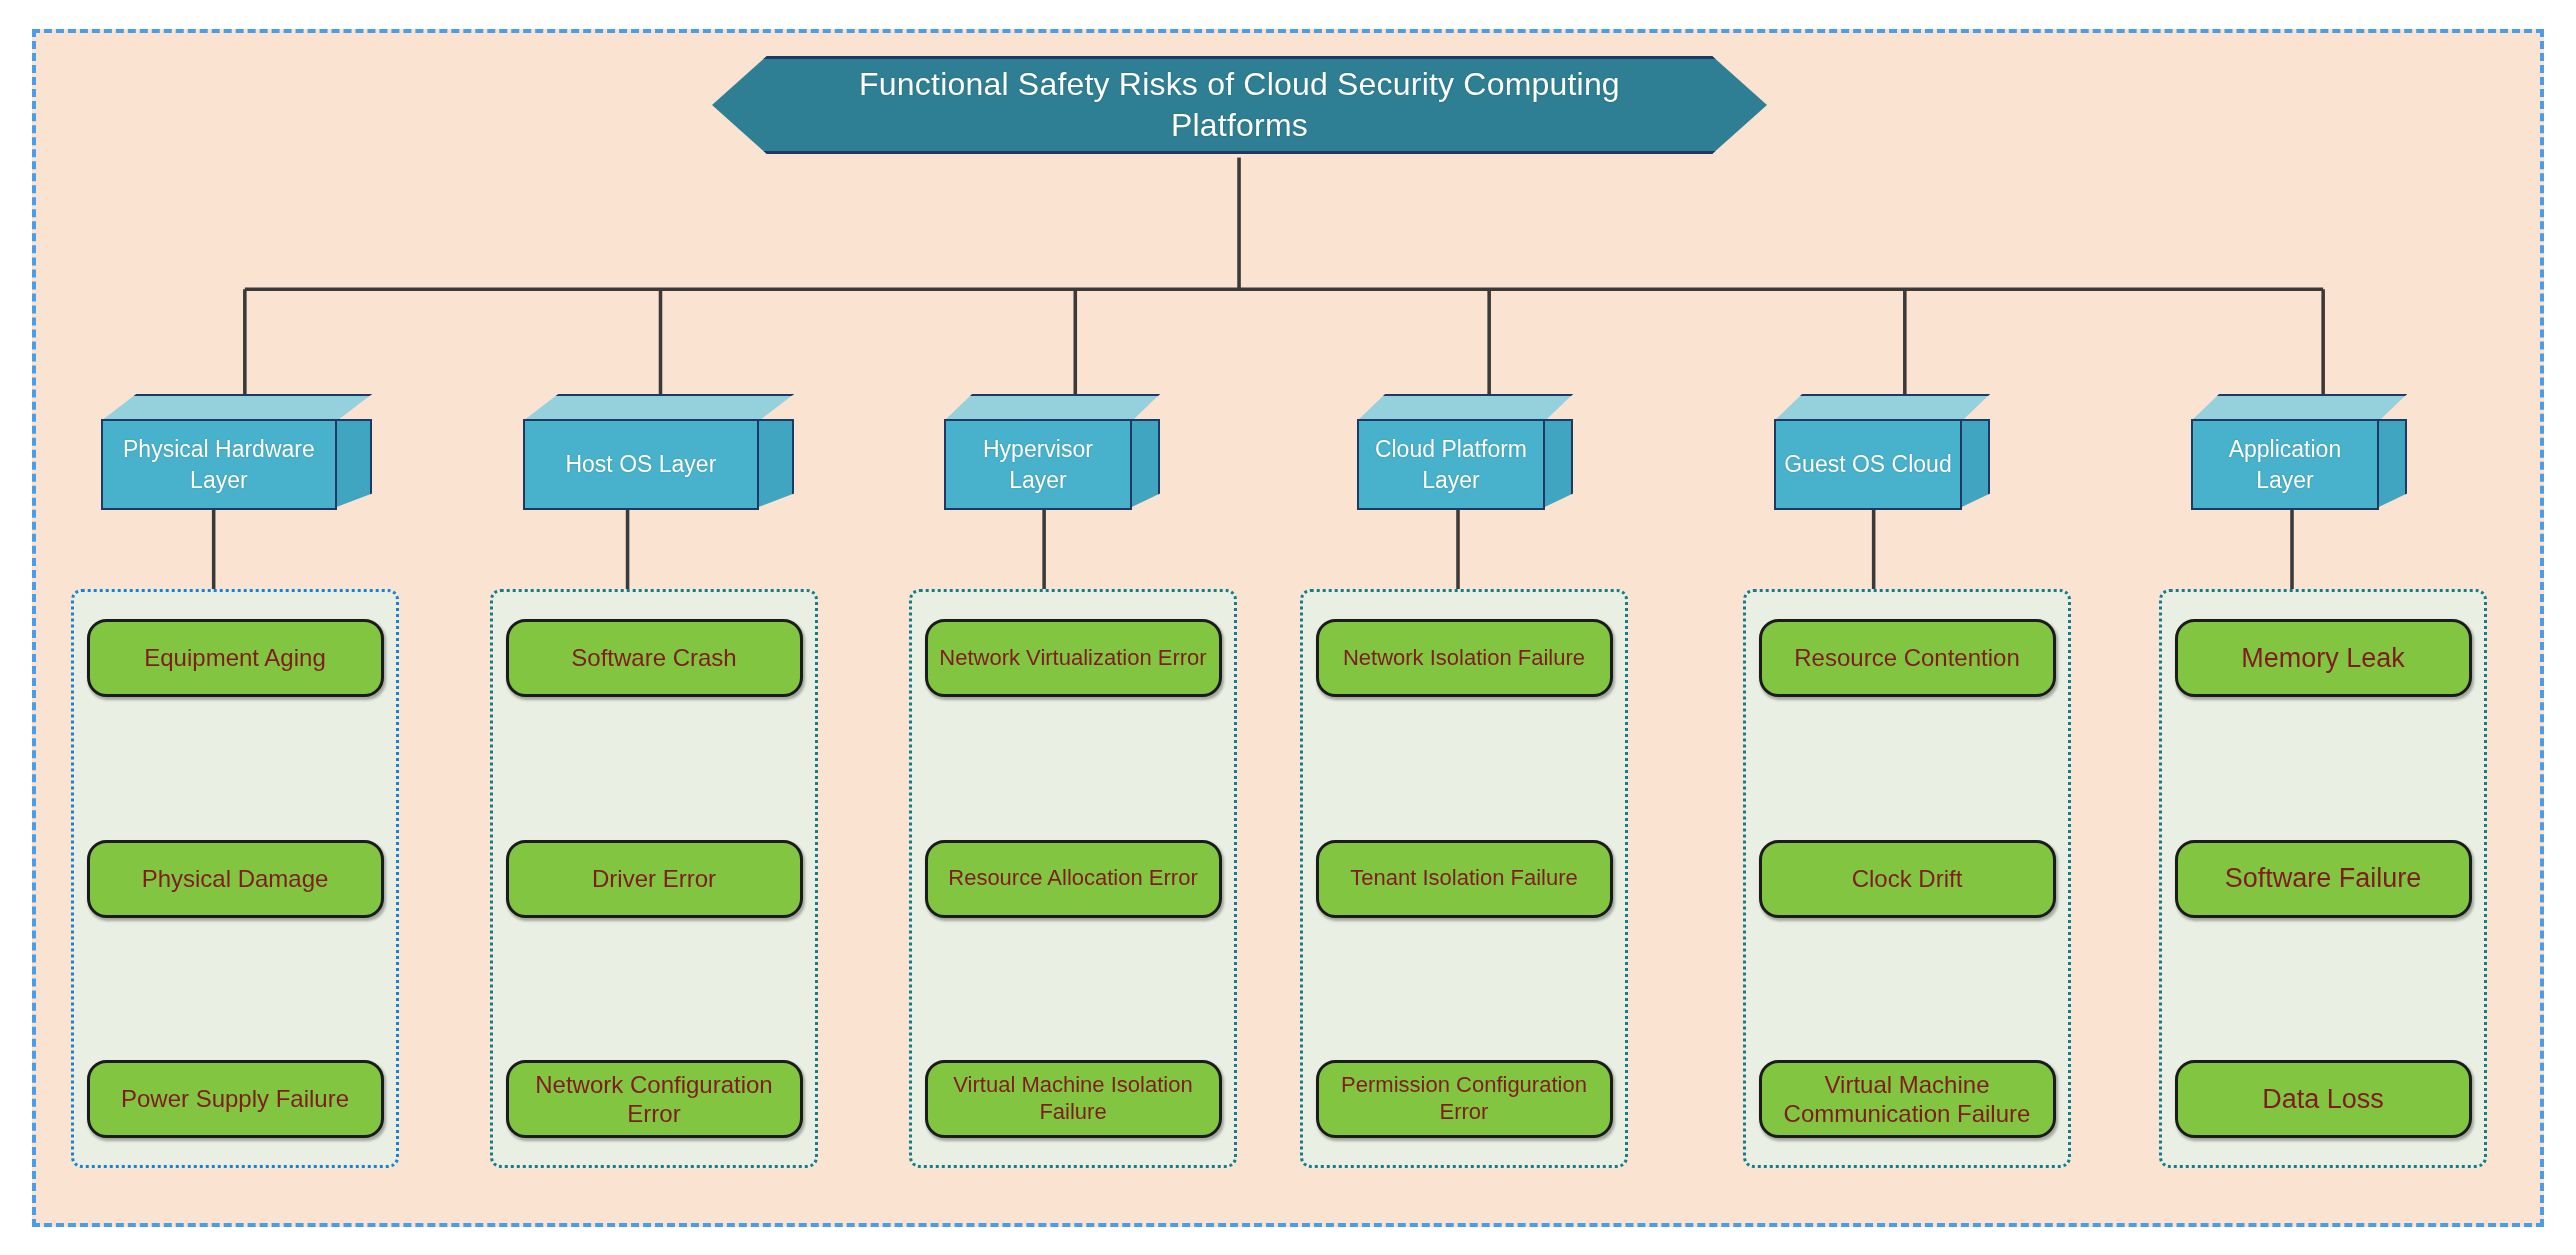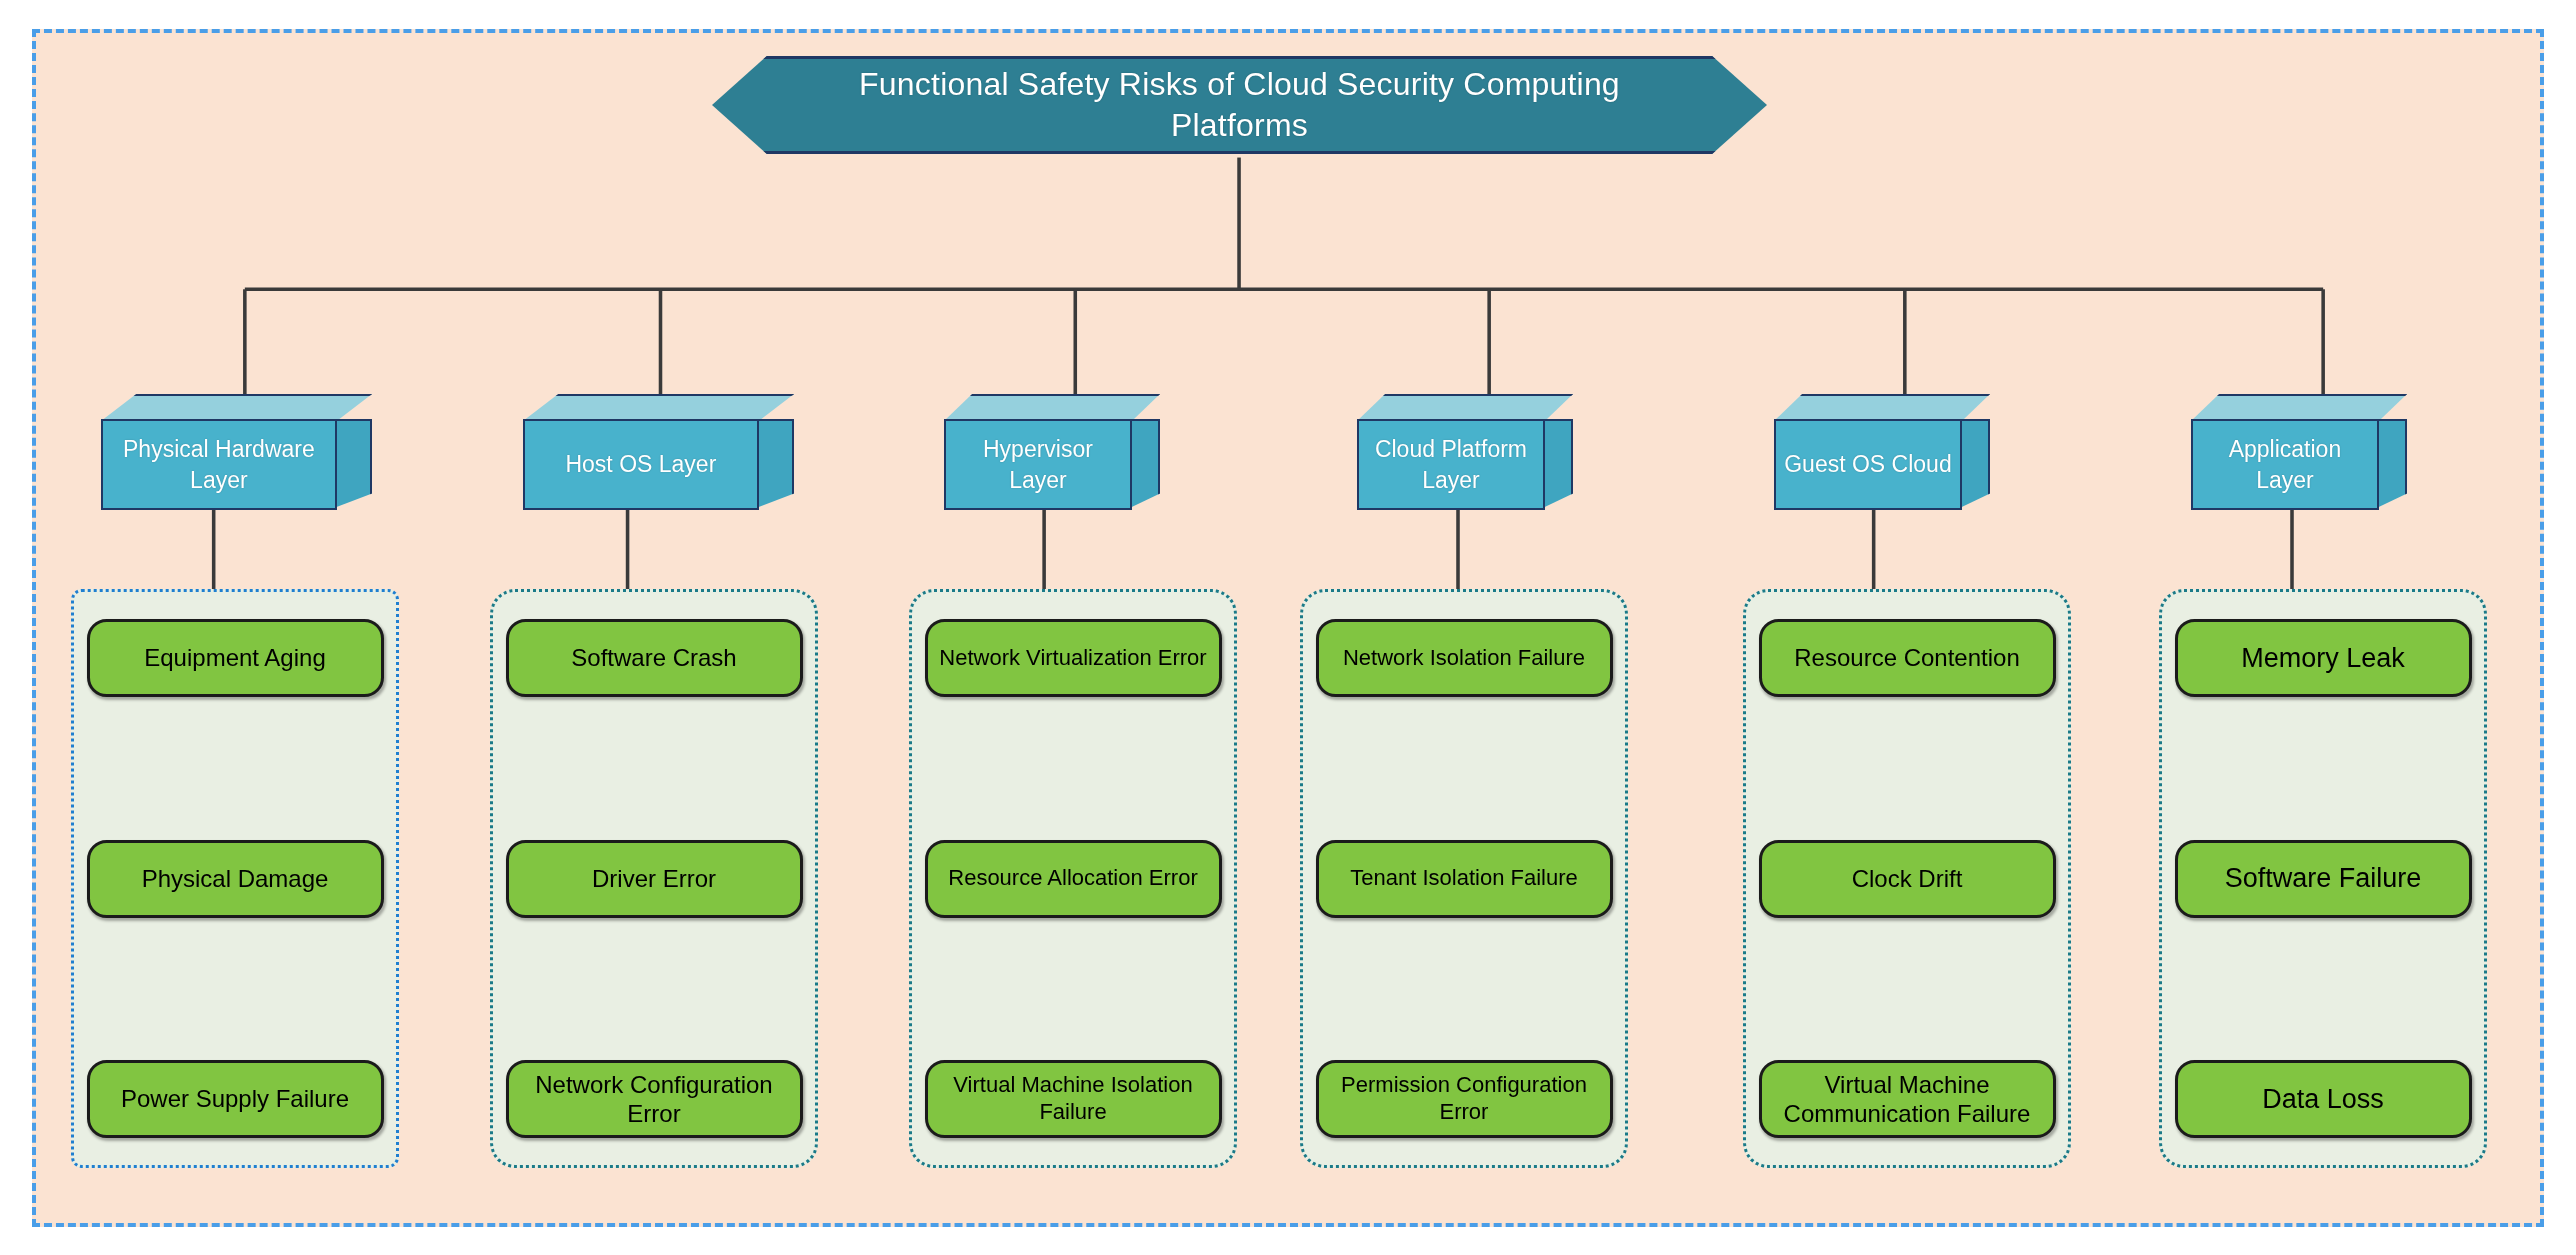--- a/index.html
+++ b/index.html
@@ -93,31 +93,31 @@
     position:absolute;
     background:#e9efe3;
     border:3.6px dotted #1f7fd0;
     border-radius:10.7px;
     display:flex;
     flex-direction:column;
     align-items:center;
     justify-content:space-between;
     padding:27px 12.5px 27px 12.5px;
   }
-  .risk-group.teal{ border-color:#1a7a88;border-radius:25px; }
+  .risk-group.teal{ border-color:#1a7a88; }
   
   .risk-node{
     width:100%;
     min-height:78px;
     background:#81c541;
     border:3.6px solid #1b1b1b;
     border-radius:19.6px;
     display:flex; align-items:center; justify-content:center;
     text-align:center;
-    color:#000000;
+    color:#7f1d1d;
     font-size:22px;
     line-height:1.22;
     padding:5.3px 7.1px;
     box-shadow:1.8px 2.7px 2.7px rgba(0,0,0,.30);
   }
   .risk-node.fs-big{ font-size:27px; }
   .risk-node.fs-mid{ font-size:24px; }
 </style>
 </head>
 <body>

